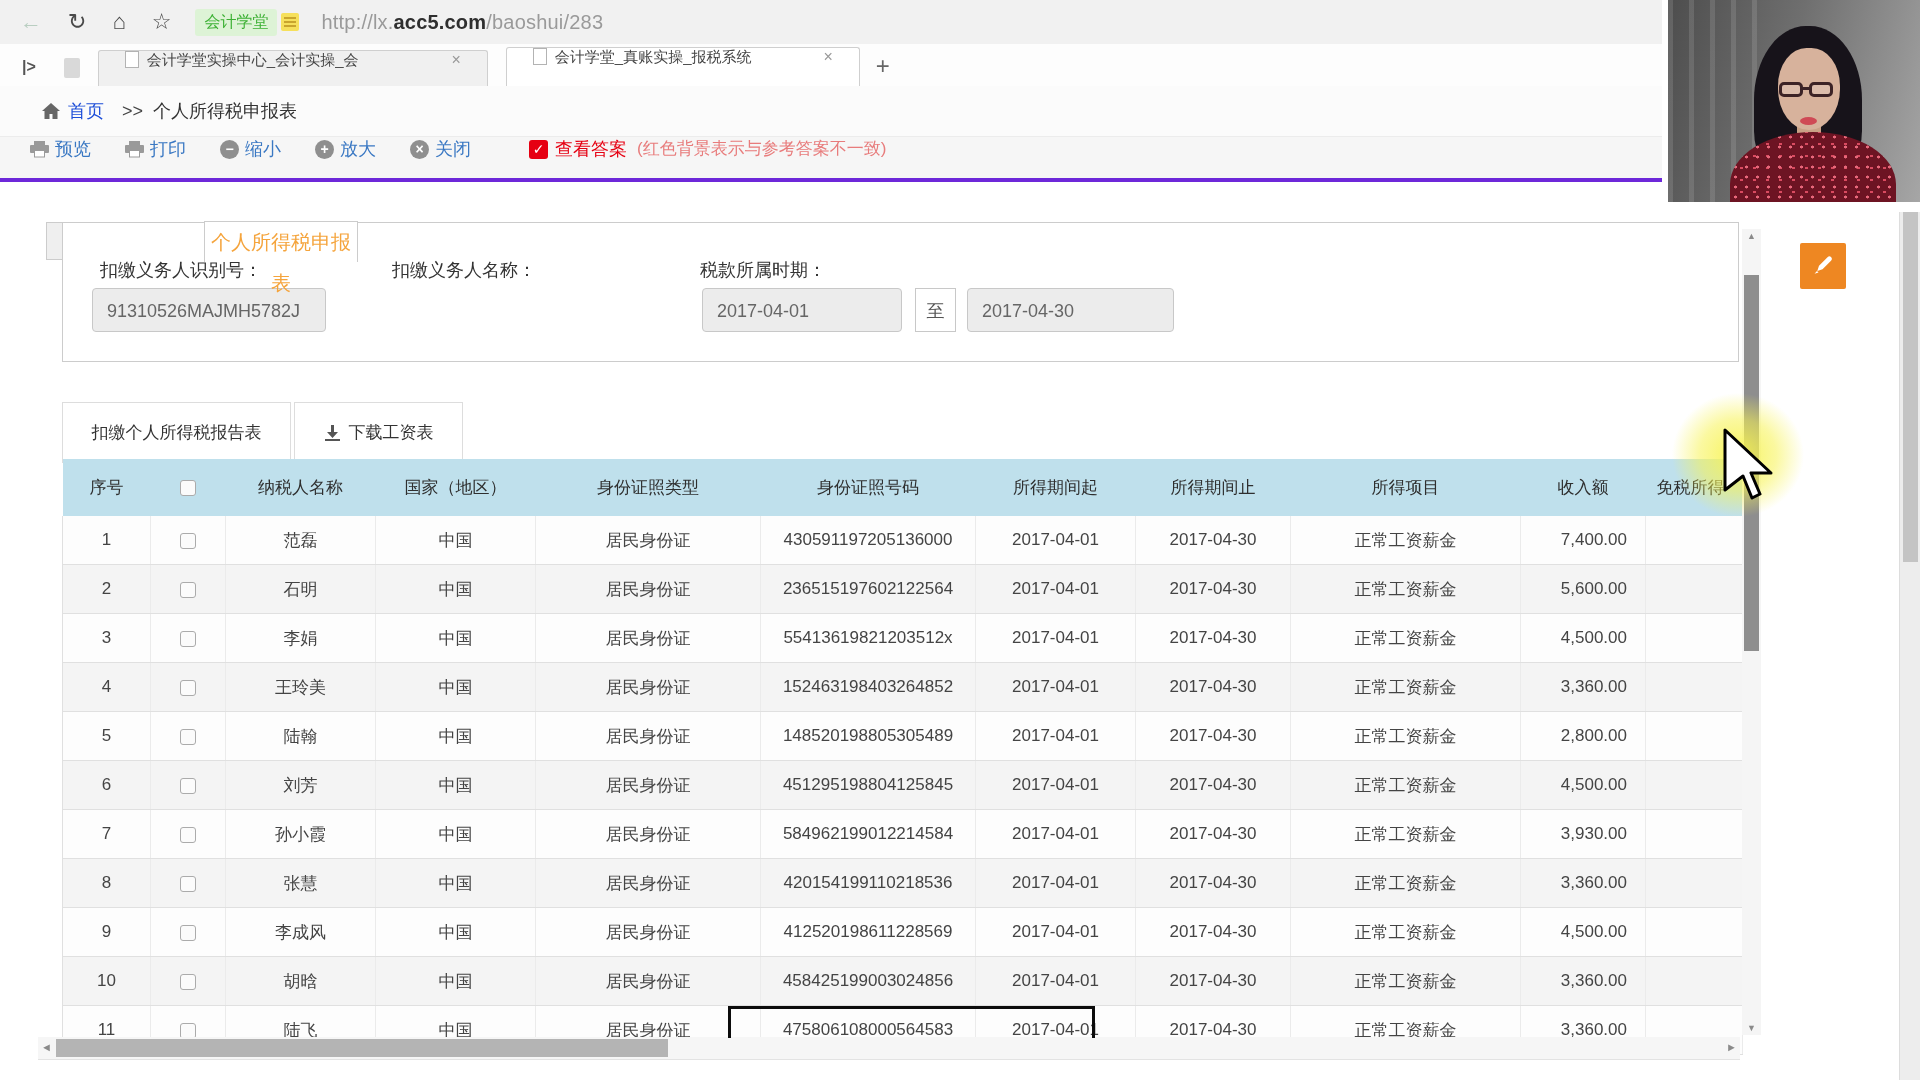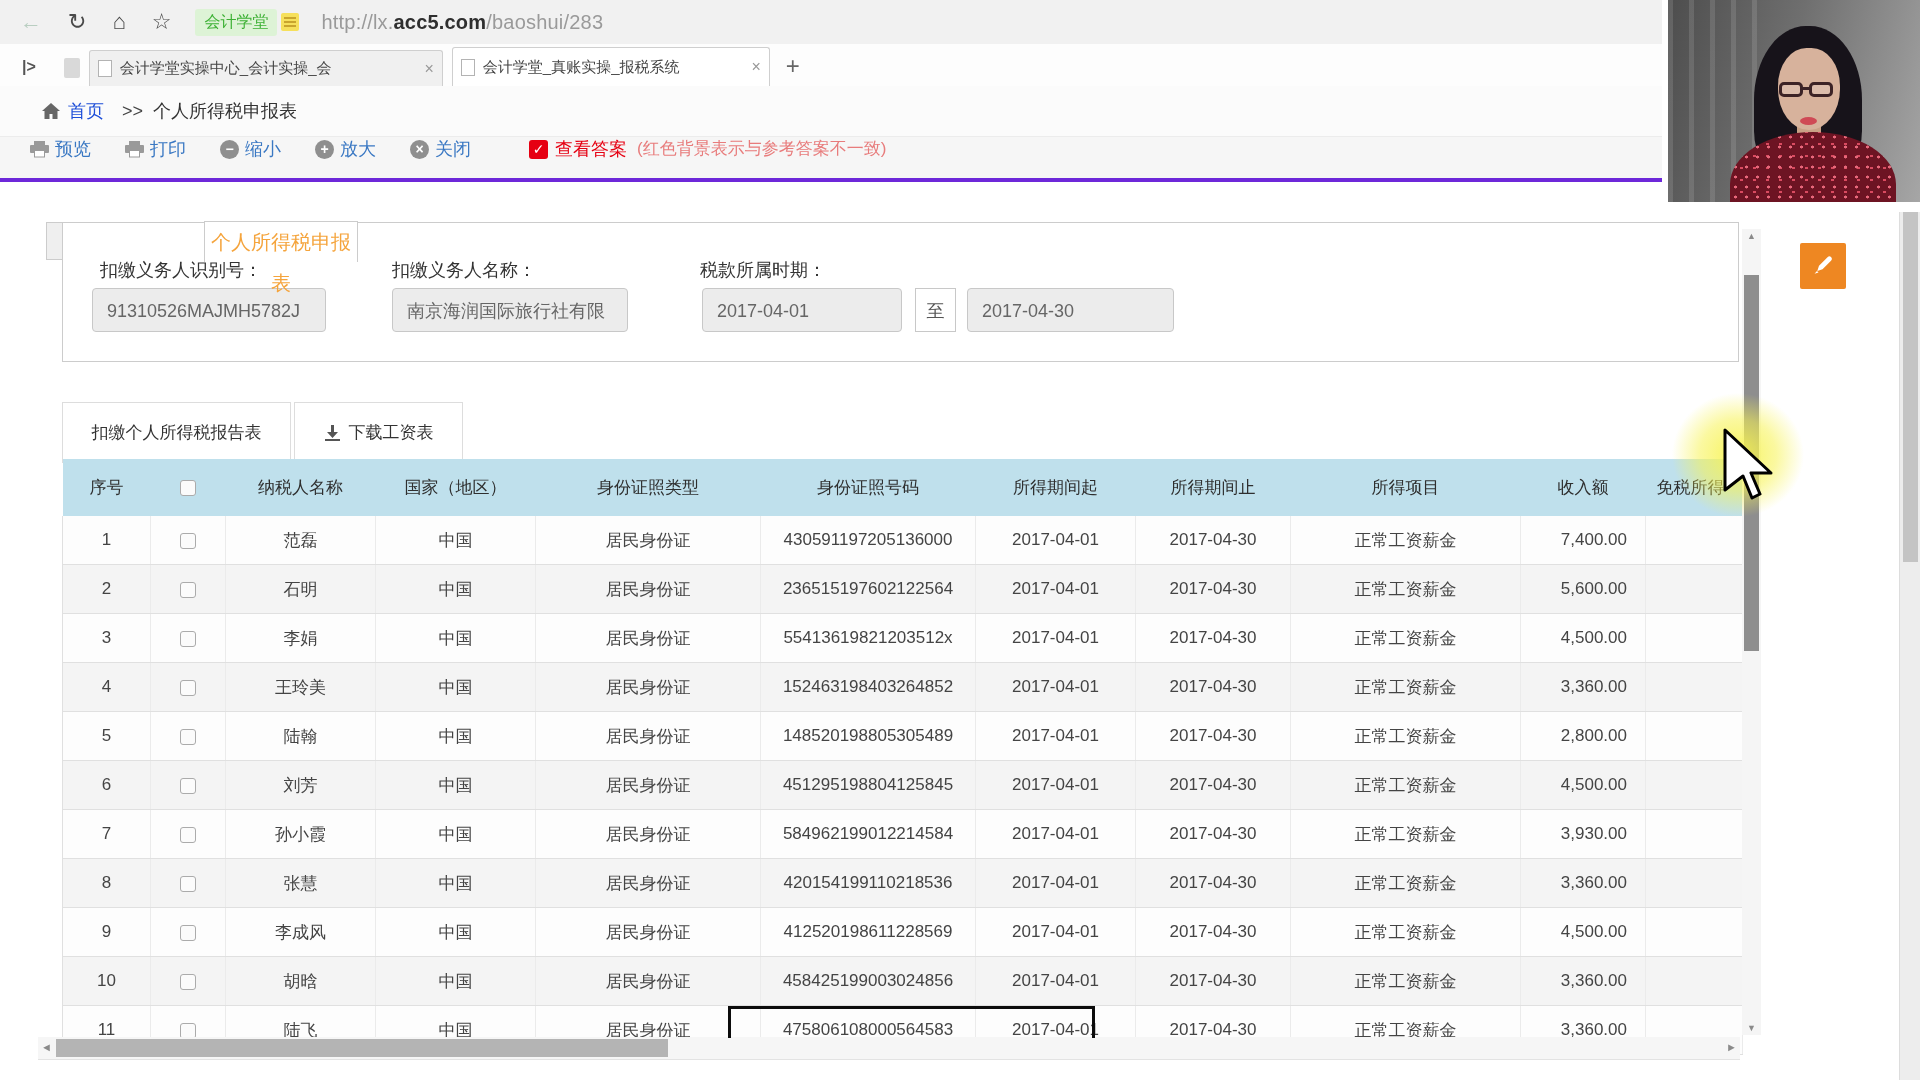--- a/index.html
+++ b/index.html
@@ -18,23 +18,23 @@
   .cert i{position:absolute;left:3px;right:3px;height:2px;background:#c9a52e;display:block;}
   .cert i:nth-child(1){top:4px;} .cert i:nth-child(2){top:8px;} .cert i:nth-child(3){top:12px;}
   .url{margin-left:22px;font-size:20px;color:#9a9a9a;letter-spacing:.2px;}
   .url .dom{color:#2f2f2f;font-weight:bold;}
 
   
   .tabstrip{position:absolute;left:0;top:44px;width:1920px;height:42px;background:#fdfdfd;
             border-bottom:1px solid #cfcfcf;display:flex;align-items:flex-end;}
   .ts-toggle{font-size:16px;color:#555;margin:0 0 10px 22px;font-weight:bold;}
   .ts-book{width:16px;height:20px;background:#d9d9d9;border-radius:2px;margin:0 0 8px 28px;}
-  .btab{height:35px;display:flex;align-items:center;background:#f0f0f0;
+  .btab{height:35px;display:flex;align-items:flex-start;background:#f0f0f0;
         border:1px solid #cfcfcf;border-bottom:none;border-radius:3px 3px 0 0;
-        padding:0 8px;margin-left:9px;width:336px;}
+        padding:0 26px;margin-left:18px;width:336px;}
   .btab.active{background:#fff;height:38px;width:300px;position:relative;z-index:2;}
   .doc-ic{width:12px;height:15px;border:1px solid #b3b3b3;background:#fff;flex:0 0 auto;}
   .btab-title{font-size:15px;color:#444;margin:0 8px;white-space:nowrap;overflow:hidden;flex:1;}
   .tab-close{color:#999;font-size:16px;flex:0 0 auto;}
   .newtab{font-size:24px;color:#666;margin:0 0 6px 16px;}
 
   
   .crumb{position:absolute;left:0;top:86px;width:1762px;height:51px;background:#fbfbfb;
          border-bottom:1px solid #ececec;display:flex;align-items:center;padding-left:42px;
          box-sizing:border-box;font-size:18px;}
@@ -229,21 +229,20 @@
     <span class="tnote">(红色背景表示与参考答案不一致)</span>
   </div>
 
   <div class="ptab inactive">报表列表</div>
   <div class="ptab active">个人所得税申报表</div>
 
   <div class="panel"></div>
   <span class="flabel" style="left:100px;">扣缴义务人识别号：</span>
   <div class="finput" style="left:92px;width:234px;">91310526MAJMH5782J</div>
   <span class="flabel" style="left:392px;">扣缴义务人名称：</span>
-  <div class="finput" style="left:392px;width:236px;">南京海润国际旅行社有限</div>
   <span class="flabel" style="left:700px;">税款所属时期：</span>
   <div class="finput" style="left:702px;width:200px;">2017-04-01</div>
   <div class="faddon" style="left:915px;width:41px;">至</div>
   <div class="finput" style="left:967px;width:207px;">2017-04-30</div>
 
   <button class="abtn" style="left:62px;width:229px;">
     <span>扣缴个人所得税报告表</span>
   </button>
   <button class="abtn" style="left:294px;width:169px;">
     <svg width="17" height="17" viewBox="0 0 17 17">

